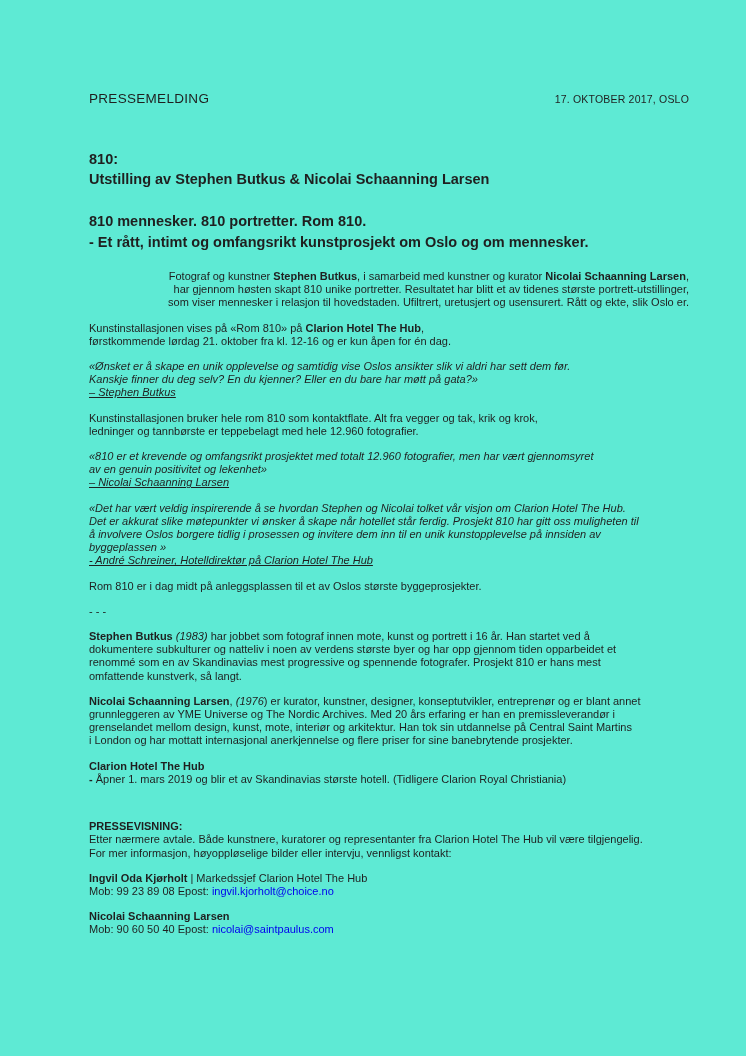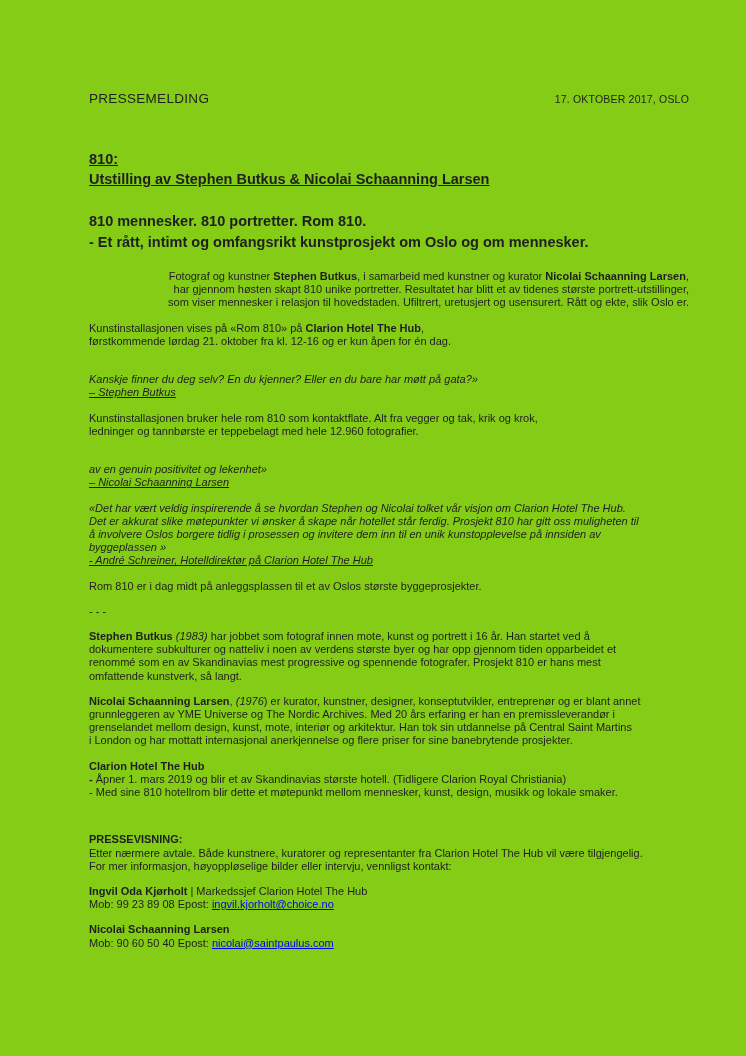--- a/index.html
+++ b/index.html
@@ -1,21 +1,21 @@
 <!DOCTYPE html>
 <html><head>
 <meta charset="utf-8">
 <style>
   html, body { margin: 0; padding: 0; }
   body { background: #ffffff; }
   .page {
     position: relative;
     width: 746px;
     height: 1056px;
-    background: #84cc16;
+    background: #5eead4;
     overflow: hidden;
     font-family: "Liberation Sans", "DejaVu Sans", sans-serif;
     color: #1f1f1f;
   }
   .content {
     position: absolute;
     left: 89px;
     top: 0;
     width: 600px;
   }
@@ -32,66 +32,65 @@
   .doc-date {
     font-size: 10.5px;
     letter-spacing: 0.2px;
   }
   .title {
     margin: 43px 0 0 0;
     font-size: 14.5px;
     font-weight: bold;
     line-height: 20px;
     white-space: nowrap;
-    text-decoration: underline;
   }
   .subtitle {
     margin: 22px 0 0 0;
     font-size: 14.5px;
     font-weight: bold;
     line-height: 21px;
     white-space: nowrap;
   }
   .para {
     margin: 12px 0 0 0;
     font-size: 11px;
     line-height: 13.2px;
     white-space: nowrap;
   }
   .para.first-body { margin-top: 17px; text-align: right; }
   .para.quote { font-style: italic; }
   .para.gap-large { margin-top: 34px; }
   .b { font-weight: bold; }
   .i { font-style: italic; }
   .u { text-decoration: underline; }
-  .doc-link { color: #0000EE; text-decoration: underline; cursor: pointer; }
+  .doc-link { color: #0000EE; cursor: pointer; }
 </style>
 </head>
 <body>
 
 <div class="page">
   <div class="content">
 
     <div class="header-row">
       <span class="doc-label">PRESSEMELDING</span>
       <span class="doc-date">17. OKTOBER 2017, OSLO</span>
     </div>
 
     <h1 class="title"><span>810:</span><br><span>Utstilling av Stephen Butkus &amp; Nicolai Schaanning Larsen</span></h1>
     <h2 class="subtitle"><span>810 mennesker. 810 portretter. Rom 810.</span><br><span>- Et rått, intimt og omfangsrikt kunstprosjekt om Oslo og om mennesker.</span></h2>
 
     <p class="para first-body"><span>Fotograf og kunstner </span><span class="b">Stephen Butkus</span><span>, i samarbeid med kunstner og kurator </span><span class="b">Nicolai Schaanning Larsen</span><span>,</span><br><span>har gjennom høsten skapt 810 unike portretter. Resultatet har blitt et av tidenes største portrett-utstillinger,</span><br><span>som viser mennesker i relasjon til hovedstaden. Ufiltrert, uretusjert og usensurert. Rått og ekte, slik Oslo er.</span></p>
     <p class="para"><span>Kunstinstallasjonen vises på «Rom 810» på </span><span class="b">Clarion Hotel The Hub</span><span>,</span><br><span>førstkommende lørdag 21. oktober fra kl. 12-16 og er kun åpen for én dag.</span></p>
-    <p class="para quote"><br><span>Kanskje finner du deg selv? En du kjenner? Eller en du bare har møtt på gata?»</span><br><span class="u">– Stephen Butkus</span></p>
+    <p class="para quote"><span>«Ønsket er å skape en unik opplevelse og samtidig vise Oslos ansikter slik vi aldri har sett dem før.</span><br><span>Kanskje finner du deg selv? En du kjenner? Eller en du bare har møtt på gata?»</span><br><span class="u">– Stephen Butkus</span></p>
     <p class="para"><span>Kunstinstallasjonen bruker hele rom 810 som kontaktflate. Alt fra vegger og tak, krik og krok,</span><br><span>ledninger og tannbørste er teppebelagt med hele 12.960 fotografier.</span></p>
-    <p class="para quote"><br><span>av en genuin positivitet og lekenhet»</span><br><span class="u">– Nicolai Schaanning Larsen</span></p>
+    <p class="para quote"><span>«810 er et krevende og omfangsrikt prosjektet med totalt 12.960 fotografier, men har vært gjennomsyret</span><br><span>av en genuin positivitet og lekenhet»</span><br><span class="u">– Nicolai Schaanning Larsen</span></p>
     <p class="para quote"><span>«Det har vært veldig inspirerende å se hvordan Stephen og Nicolai tolket vår visjon om Clarion Hotel The Hub.</span><br><span>Det er akkurat slike møtepunkter vi ønsker å skape når hotellet står ferdig. Prosjekt 810 har gitt oss muligheten til</span><br><span>å involvere Oslos borgere tidlig i prosessen og invitere dem inn til en unik kunstopplevelse på innsiden av</span><br><span>byggeplassen »</span><br><span class="u">- André Schreiner, Hotelldirektør på Clarion Hotel The Hub</span></p>
     <p class="para"><span>Rom 810 er i dag midt på anleggsplassen til et av Oslos største byggeprosjekter.</span><br></p>
     <p class="para"><span>- - -</span></p>
     <p class="para"><span class="b">Stephen Butkus </span><span class="i">(1983)</span><span> har jobbet som fotograf innen mote, kunst og portrett i 16 år. Han startet ved å</span><br><span>dokumentere subkulturer og natteliv i noen av verdens største byer og har opp gjennom tiden opparbeidet et</span><br><span>renommé som en av Skandinavias mest progressive og spennende fotografer. Prosjekt 810 er hans mest</span><br><span>omfattende kunstverk, så langt.</span></p>
     <p class="para"><span class="b">Nicolai Schaanning Larsen</span><span>, </span><span class="i">(1976</span><span>) er kurator, kunstner, designer, konseptutvikler, entreprenør og er blant annet</span><br><span>grunnleggeren av YME Universe og The Nordic Archives. Med 20 års erfaring er han en premissleverandør i</span><br><span>grenselandet mellom design, kunst, mote, interiør og arkitektur. Han tok sin utdannelse på Central Saint Martins</span><br><span>i London og har mottatt internasjonal anerkjennelse og flere priser for sine banebrytende prosjekter.</span></p>
-    <p class="para"><span class="b">Clarion Hotel The Hub</span><br><span class="b">-</span><span> Åpner 1. mars 2019 og blir et av Skandinavias største hotell. (Tidligere Clarion Royal Christiania)</span><br><span>-  Med sine 810 hotellrom blir dette et møtepunkt mellom mennesker, kunst, design, musikk og lokale smaker.</span></p>
+    <p class="para"><span class="b">Clarion Hotel The Hub</span><br><span class="b">-</span><span> Åpner 1. mars 2019 og blir et av Skandinavias største hotell. (Tidligere Clarion Royal Christiania)</span><br></p>
     <p class="para gap-large"><span class="b">PRESSEVISNING:</span><br><span>Etter nærmere avtale. Både kunstnere, kuratorer og representanter fra Clarion Hotel The Hub vil være tilgjengelig.</span><br><span>For mer informasjon, høyoppløselige bilder eller intervju, vennligst kontakt:</span></p>
     <p class="para"><span class="b">Ingvil Oda Kjørholt</span><span> | Markedssjef Clarion Hotel The Hub</span><br><span>Mob: 99 23 89 08 Epost: </span><a class="doc-link">ingvil.kjorholt@choice.no</a></p>
     <p class="para"><span class="b">Nicolai Schaanning Larsen</span><br><span>Mob: 90 60 50 40 Epost: </span><a class="doc-link">nicolai@saintpaulus.com</a></p>
 
   </div>
 </div>
 
 </body></html>

